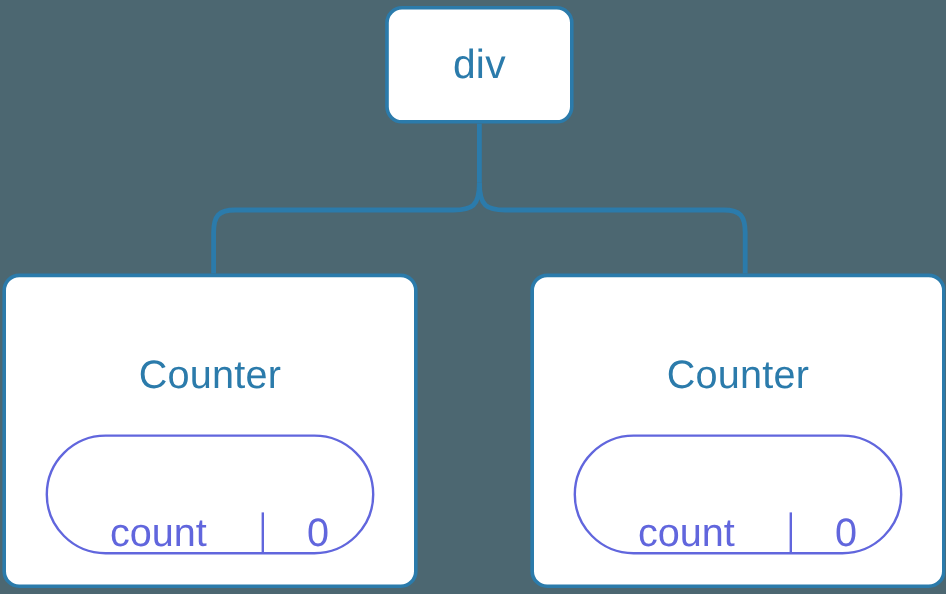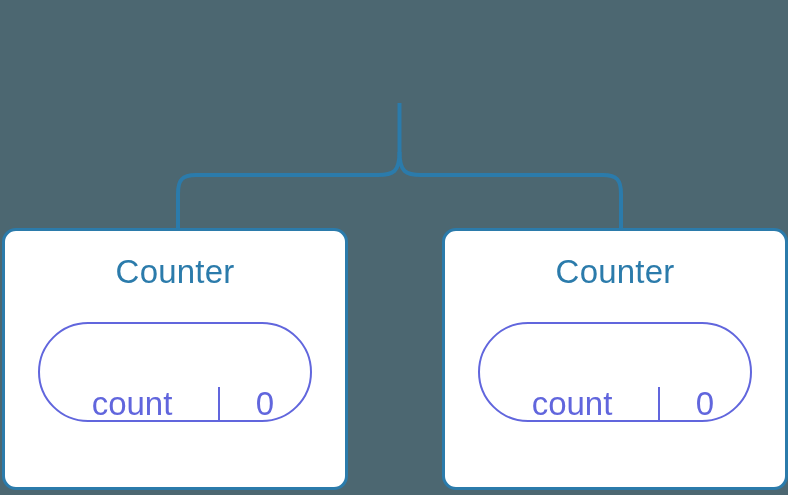--- a/index.html
+++ b/index.html
@@ -57,21 +57,21 @@
     line-height: 1;
     letter-spacing: 0.2px;
   }
 
   
   .node-child {
     top: 228px;
     width: 346px;
     height: 262px;
     justify-content: flex-start;
-    padding-top: 24px;
+    padding-top: 64px;
   }
   #node-counter-left  { left: 2px; }
   #node-counter-right { left: 442px; }
 
   .node-child .node-title {
     font-size: 33px;
     color: #2b7bab;
     line-height: 1;
     letter-spacing: 0.2px;
     margin: 0;
@@ -114,20 +114,23 @@
 
   <svg id="connectors" viewBox="0 0 788 495" width="788" height="495" fill="none" xmlns="http://www.w3.org/2000/svg">
 
     <path d="M 399.5 103 L 399.5 152" stroke="#2b7bab" stroke-width="4" stroke-linecap="butt"></path>
 
     <path d="M 399.5 152 C 399.5 172 393 175 378 175 L 196 175 C 182 175 178 180 178 194 L 178 228" stroke="#2b7bab" stroke-width="4" stroke-linecap="butt"></path>
 
     <path d="M 399.5 152 C 399.5 172 406 175 421 175 L 603 175 C 617 175 621 180 621 194 L 621 228" stroke="#2b7bab" stroke-width="4" stroke-linecap="butt"></path>
   </svg>
 
+  <div class="node" id="node-root">
+    <span class="node-title">div</span>
+  </div>
 
   <div class="node node-child" id="node-counter-left">
     <span class="node-title">Counter</span>
     <div class="state-pill">
       <span class="state-key">count</span>
       <span class="state-value">0</span>
     </div>
   </div>
 
   <div class="node node-child" id="node-counter-right">

